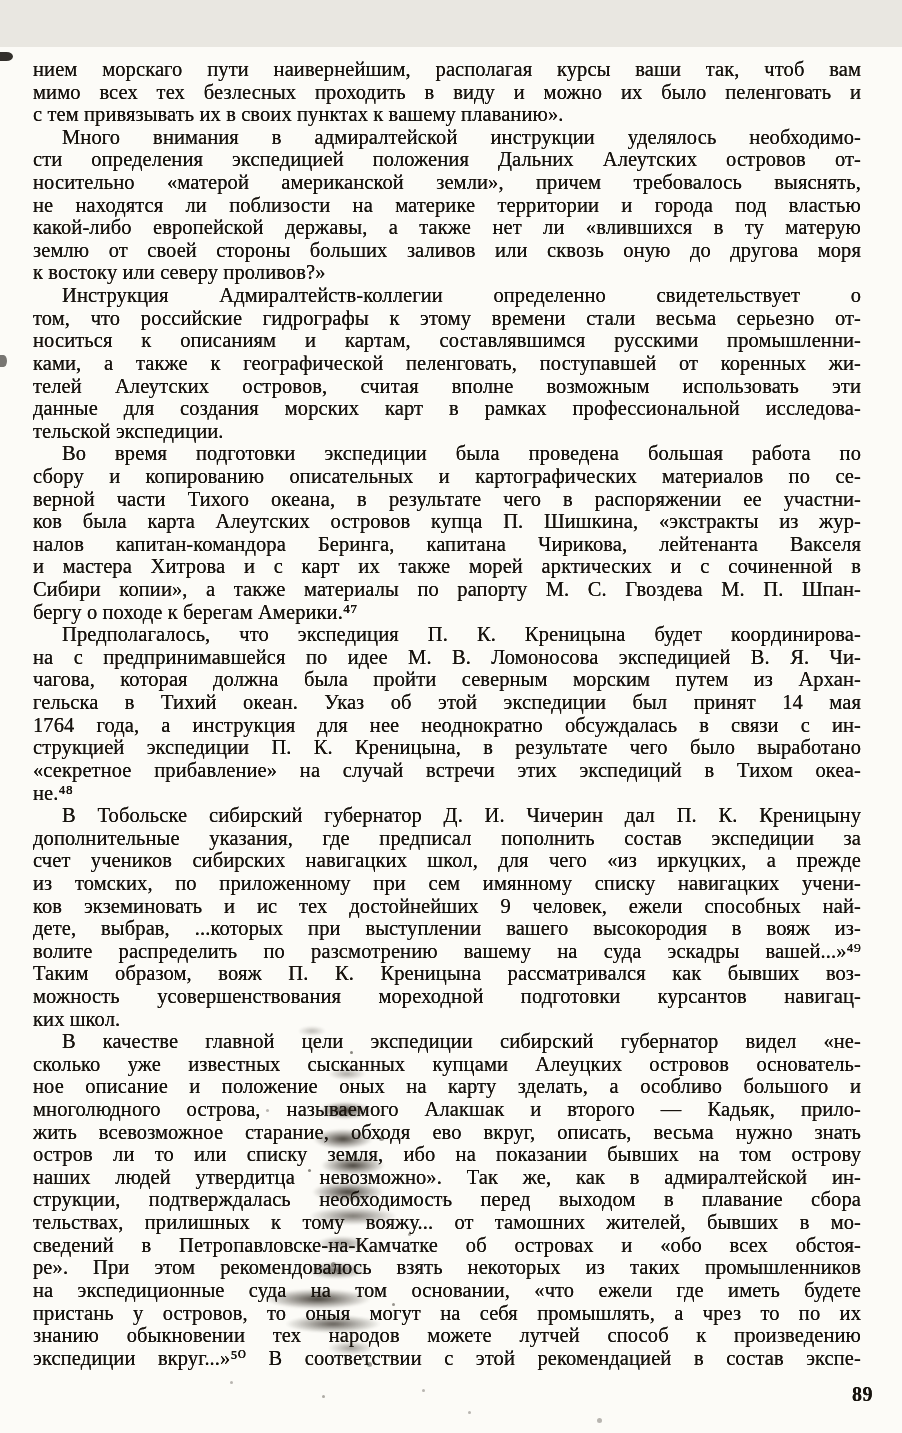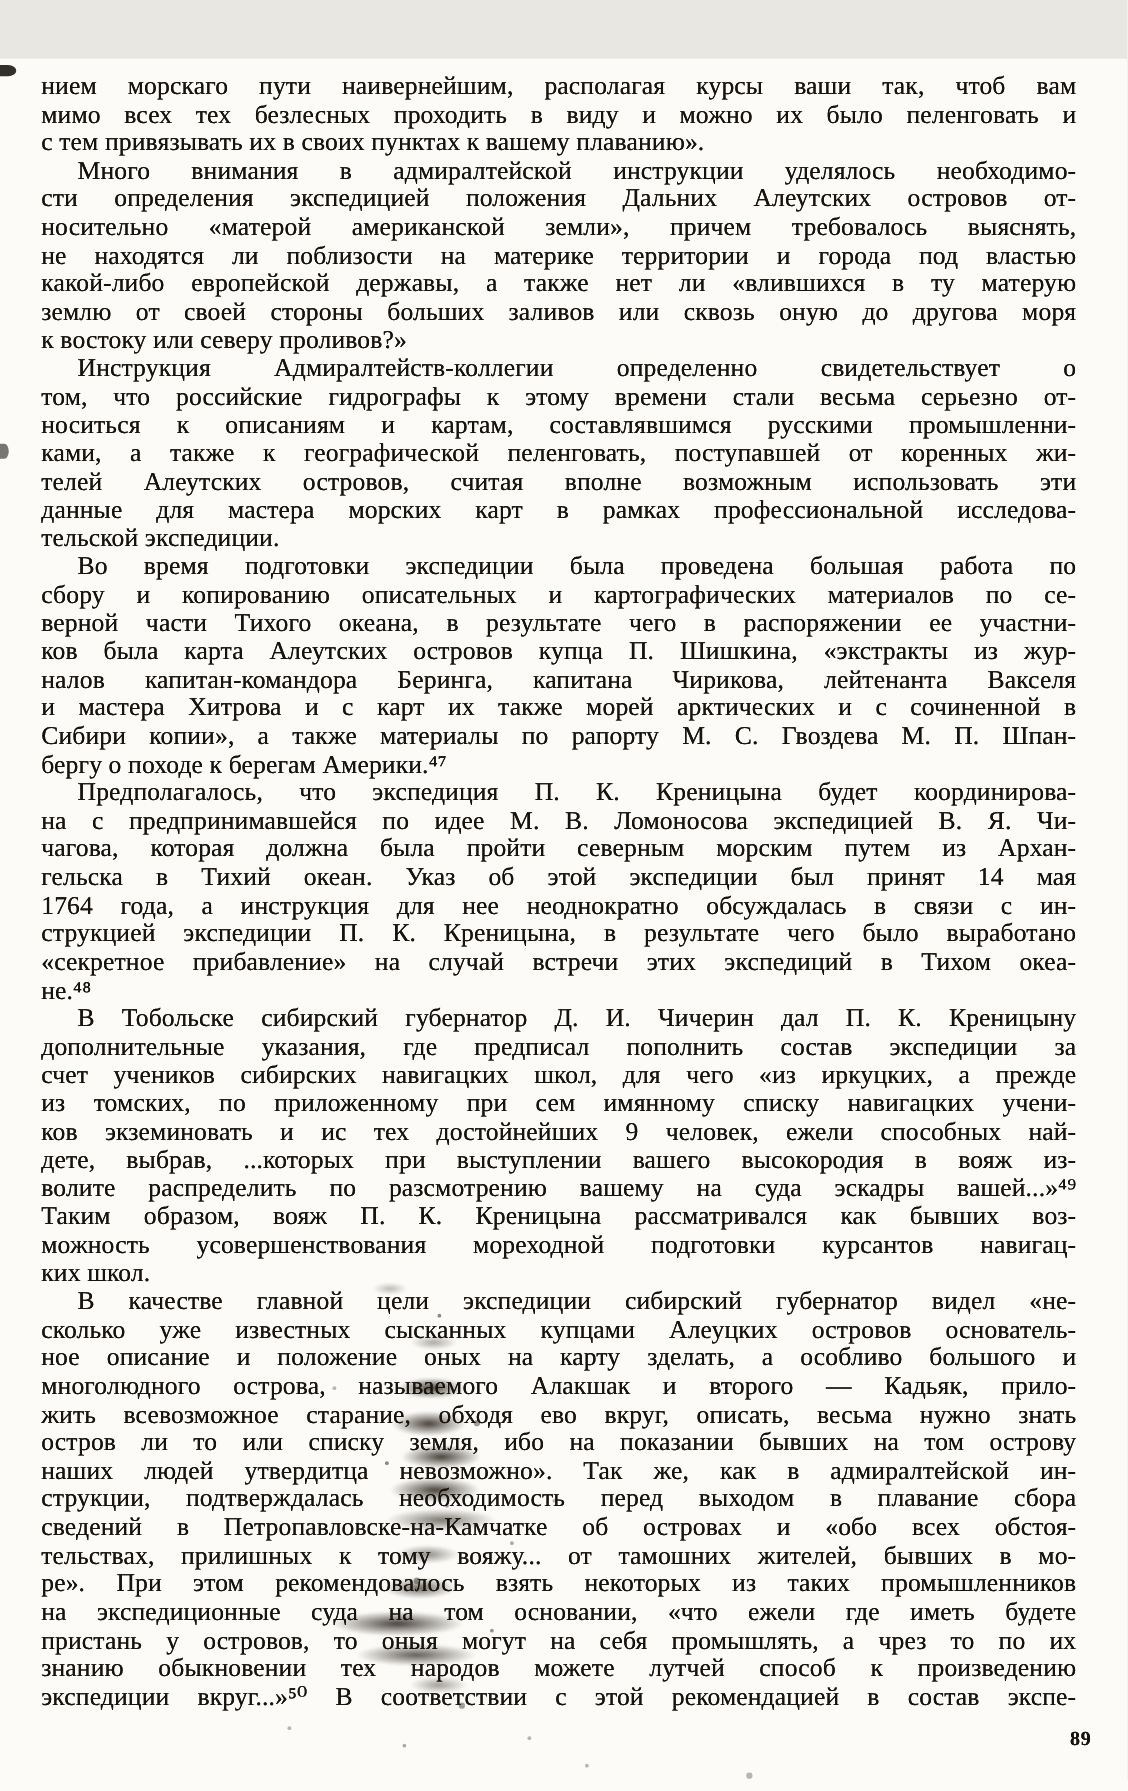--- a/index.html
+++ b/index.html
@@ -29,21 +29,21 @@
     text-align-last:justify;
     letter-spacing:0.1px;
     text-shadow:0 0 0.5px currentColor;
     white-space:normal;
   }
   .line.para-end{text-align-last:left;}
   .line.indent{text-indent:29px;}
   .page-number{
     position:absolute;
     right:29px;top:1336px;
-    font-size:16px;
+    font-size:20px;
     font-weight:bold;
     letter-spacing:0.5px;
     text-shadow:0 0 0.5px currentColor;
   }
   
   .sm{
     position:absolute;
     border-radius:50%;
     background:radial-gradient(closest-side, rgba(26,20,12,.8), rgba(26,20,12,.35) 55%, rgba(26,20,12,0));
     filter:blur(1px);
@@ -99,21 +99,21 @@
       <div class="line">носительно «матерой американской земли», причем требовалось выяснять,</div>
       <div class="line">не находятся ли поблизости на материке территории и города под властью</div>
       <div class="line">какой-либо европейской державы, а также нет ли «влившихся в ту матерую</div>
       <div class="line">землю от своей стороны больших заливов или сквозь оную до другова моря</div>
       <div class="line para-end">к востоку или северу проливов?»</div>
       <div class="line indent">Инструкция Адмиралтейств-коллегии определенно свидетельствует о</div>
       <div class="line">том, что российские гидрографы к этому времени стали весьма серьезно от-</div>
       <div class="line">носиться к описаниям и картам, составлявшимся русскими промышленни-</div>
       <div class="line">ками, а также к географической пеленговать, поступавшей от коренных жи-</div>
       <div class="line">телей Алеутских островов, считая вполне возможным использовать эти</div>
-      <div class="line">данные для мастера морских карт в рамках профессиональной исследова-</div>
+      <div class="line">данные для создания морских карт в рамках профессиональной исследова-</div>
       <div class="line para-end">тельской экспедиции.</div>
       <div class="line indent">Во время подготовки экспедиции была проведена большая работа по</div>
       <div class="line">сбору и копированию описательных и картографических материалов по се-</div>
       <div class="line">верной части Тихого океана, в результате чего в распоряжении ее участни-</div>
       <div class="line">ков была карта Алеутских островов купца П. Шишкина, «экстракты из жур-</div>
       <div class="line">налов капитан-командора Беринга, капитана Чирикова, лейтенанта Вакселя</div>
       <div class="line">и мастера Хитрова и с карт их также морей арктических и с сочиненной в</div>
       <div class="line">Сибири копии», а также материалы по рапорту М. С. Гвоздева М. П. Шпан-</div>
       <div class="line para-end">бергу о походе к берегам Америки.⁴⁷</div>
       <div class="line indent">Предполагалось, что экспедиция П. К. Креницына будет координирова-</div>
@@ -135,22 +135,22 @@
       <div class="line">можность усовершенствования мореходной подготовки курсантов навигац-</div>
       <div class="line para-end">ких школ.</div>
       <div class="line indent">В качестве главной цели экспедиции сибирский губернатор видел «не-</div>
       <div class="line">сколько уже известных сысканных купцами Алеуцких островов основатель-</div>
       <div class="line">ное описание и положение оных на карту зделать, а особливо большого и</div>
       <div class="line">многолюдного острова, называемого Алакшак и второго — Кадьяк, прило-</div>
       <div class="line">жить всевозможное старание, обходя ево вкруг, описать, весьма нужно знать</div>
       <div class="line">остров ли то или списку земля, ибо на показании бывших на том острову</div>
       <div class="line">наших людей утвердитца невозможно». Так же, как в адмиралтейской ин-</div>
       <div class="line">струкции, подтверждалась необходимость перед выходом в плавание сбора</div>
+      <div class="line">тельствах, прилишных к тому вояжу... от тамошних жителей, бывших в мо-</div>
       <div class="line">сведений в Петропавловске-на-Камчатке об островах и «обо всех обстоя-</div>
-      <div class="line">тельствах, прилишных к тому вояжу... от тамошних жителей, бывших в мо-</div>
       <div class="line">ре». При этом рекомендовалось взять некоторых из таких промышленников</div>
       <div class="line">на экспедиционные суда на том основании, «что ежели где иметь будете</div>
       <div class="line">пристань у островов, то оныя могут на себя промышлять, а чрез то по их</div>
       <div class="line">знанию обыкновении тех народов можете лутчей способ к произведению</div>
       <div class="line">экспедиции вкруг...»⁵⁰ В соответствии с этой рекомендацией в состав экспе-</div>
     </div>
   <div class="page-number">89</div>
   <div aria-hidden="true">
     <i class="sm s1"></i>
     <i class="sm s2"></i>

